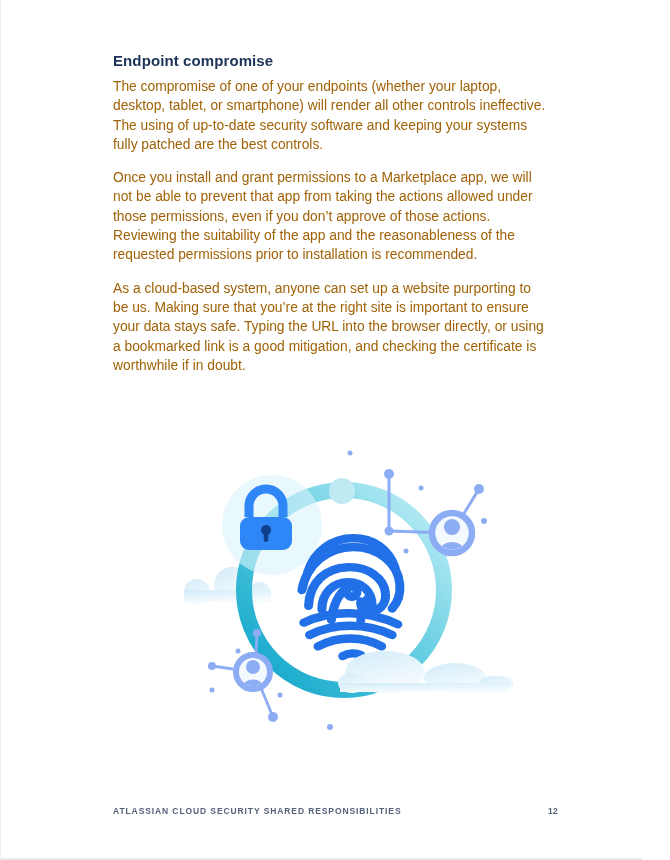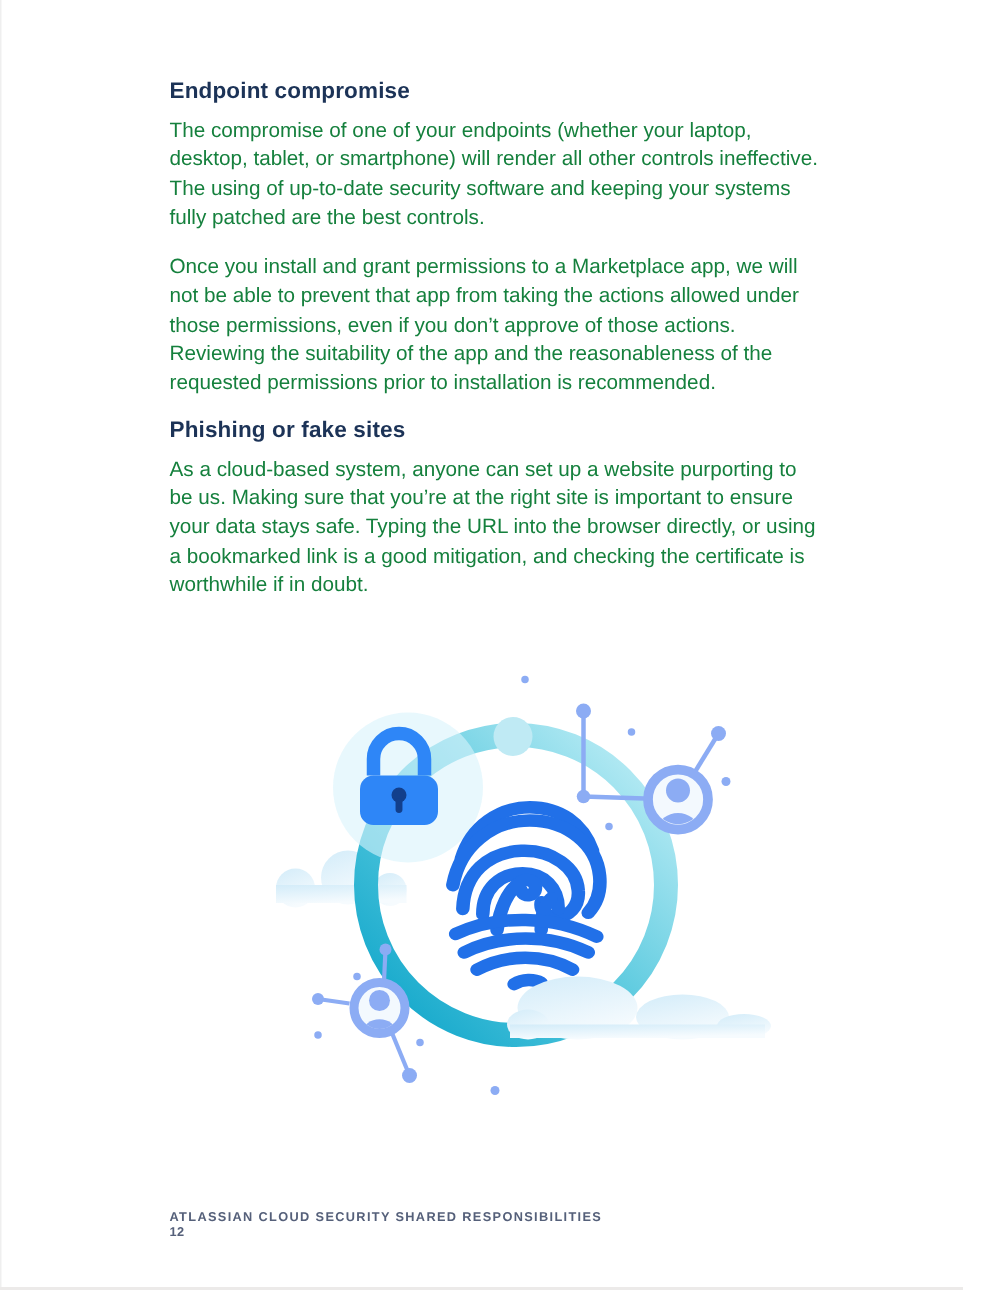--- a/index.html
+++ b/index.html
@@ -5,46 +5,45 @@
   html,body{margin:0;padding:0;}
   body{width:670px;height:860px;background:#ffffff;overflow:hidden;
        font-family:"Liberation Sans","DejaVu Sans",sans-serif;}
   .page{position:relative;width:642px;height:860px;background:#ffffff;}
   .edge-left{position:absolute;left:0;top:0;width:1px;height:100%;background:#efefef;}
   .edge-bottom{position:absolute;left:0;bottom:0;width:100%;height:2px;background:#eceae9;}
 
   .content{position:absolute;left:113px;top:53px;width:452px;}
   .section h3{margin:0 0 8px 0;font-size:15px;line-height:16px;font-weight:700;
               color:#1c3357;letter-spacing:.1px;}
-  .section p{margin:0 16px 14px 0;font-size:13.8px;line-height:19.3px;color:#15803d;}
+  .section p{margin:0 16px 14px 0;font-size:13.8px;line-height:19.3px;color:#a16207;}
 
   .illustration{position:absolute;left:150px;top:440px;width:380px;height:310px;}
   .illustration svg{display:block;width:380px;height:310px;}
 
   .footer{position:absolute;left:113px;top:806px;width:445px;display:flex;
           justify-content:space-between;align-items:baseline;
-          font-size:8.5px;letter-spacing:.9px;font-weight:600;color:#55607a;flex-direction:column;}
+          font-size:8.5px;letter-spacing:.9px;font-weight:600;color:#55607a;}
   .footer .pagenum{letter-spacing:.3px;font-weight:600;text-align:right;}
 </style>
 </head>
 <body>
 
 <div class="page">
   <div class="edge-left"></div>
 
   <div class="content">
     <div class="section">
       <h3>Endpoint compromise</h3>
       <p>The compromise of one of your endpoints (whether your laptop, desktop, tablet, or smartphone) will render all other controls ineffective. The using of up-to-date security software and keeping your systems fully patched are the best controls.</p>
     </div>
     <div class="section">
       <p>Once you install and grant permissions to a Marketplace app, we will not be able to prevent that app from taking the actions allowed under those permissions, even if you don’t approve of those actions. Reviewing the suitability of the app and the reasonableness of the requested permissions prior to installation is recommended.</p>
     </div>
     <div class="section">
-      <h3>Phishing or fake sites</h3>
       <p>As a cloud-based system, anyone can set up a website purporting to be us. Making sure that you’re at the right site is important to ensure your data stays safe. Typing the URL into the browser directly, or using a bookmarked link is a good mitigation, and checking the certificate is worthwhile if in doubt.</p>
     </div>
   </div>
 
   <div class="illustration">
     <svg viewBox="0 0 380 310" xmlns="http://www.w3.org/2000/svg">
       <defs>
         <linearGradient id="ringGrad" x1="0" y1="1" x2="1" y2="0">
           <stop offset="0" stop-color="#08a2c8"></stop>
           <stop offset="0.45" stop-color="#53c7dd"></stop>

